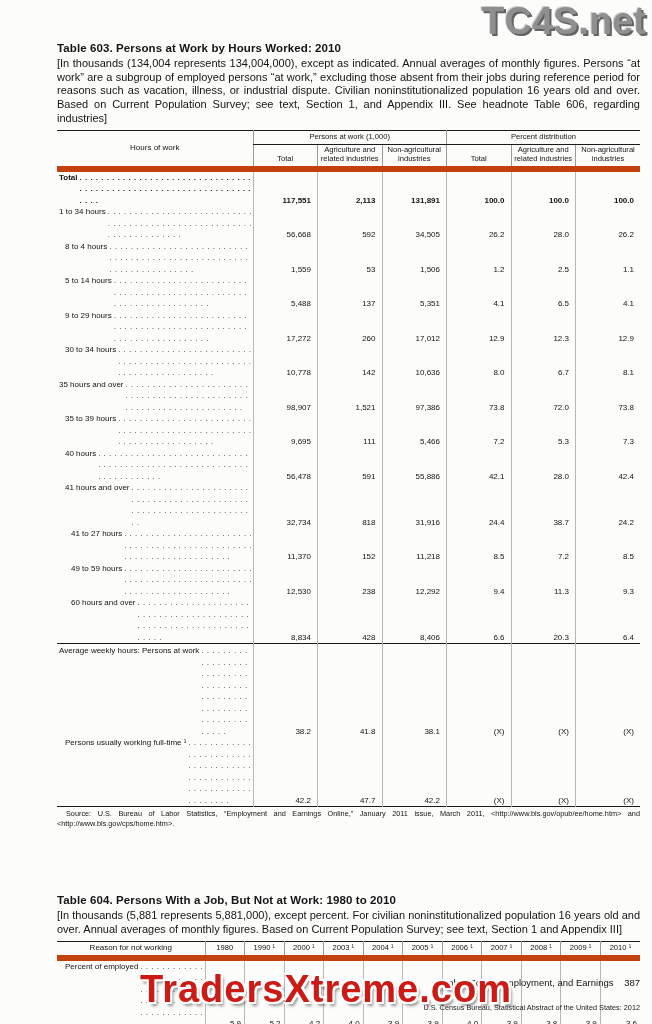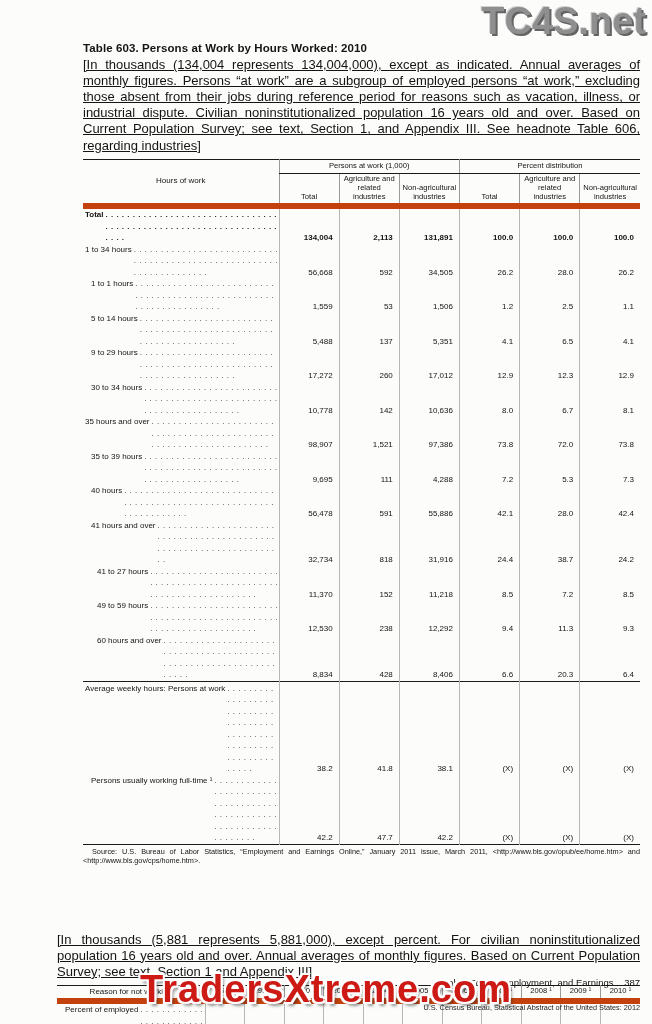--- a/index.html
+++ b/index.html
@@ -1,23 +1,23 @@
 <!DOCTYPE html>
 <html><head>
 <meta charset="utf-8">
 <style>
   html,body{margin:0;padding:0;}
   body{width:652px;height:1024px;background:#fcfcfb;font-family:"Liberation Sans",sans-serif;color:#141414;position:relative;overflow:hidden;}
   .page{position:absolute;inset:0;padding:42px 12px 0 57px;}
 
   .tbl-title{font-size:11.5px;font-weight:bold;margin:0 0 3px 0;letter-spacing:.1px;}
-  .intro{font-size:13px;line-height:1.24;text-align:justify;margin:0 0 5px 0;text-decoration:underline;}
+  .intro{font-size:11px;line-height:1.24;text-align:justify;margin:0 0 5px 0;}
   .fn{font-size:7.3px;line-height:1.28;margin:2px 0 0 0;text-indent:9px;text-align:justify;}
 
-  .sec603{margin-bottom:66px;margin-left:26px;}
+  .sec603{margin-bottom:66px;}
   .sec604{margin-bottom:44px;}
 
   .dtable{width:100%;border-collapse:collapse;table-layout:fixed;
           border-top:1.2px solid #1a1a1a;border-bottom:1.2px solid #1a1a1a;}
   .dtable thead th{font-weight:normal;font-size:7.6px;line-height:1.18;text-align:center;
           vertical-align:bottom;padding:1px 2px 2px;border-left:1px solid #9a9a9a;}
   .dtable thead th.stub-h{border-left:none;vertical-align:middle;font-size:8px;}
   .dtable thead th.grp{border-bottom:1px solid #1a1a1a;vertical-align:middle;padding:2px 16px;}
   .dtable thead th.stub-h,.dtable thead tr.sub th{border-bottom:6px solid #c2410c;}
 
@@ -84,21 +84,21 @@
         </tr>
       </thead>
       <tbody>
           <tr class="bold">
             <td class="stub ind0">
               <div class="stubwrap">
                 <span class="lbl">Total</span>
                 <span class="dots"></span>
               </div>
             </td>
-            <td class="num">134,004</td>
+            <td class="num">117,551</td>
             <td class="num">2,113</td>
             <td class="num">131,891</td>
             <td class="num">100.0</td>
             <td class="num">100.0</td>
             <td class="num">100.0</td>
           </tr>
           <tr>
             <td class="stub ind0">
               <div class="stubwrap">
                 <span class="lbl">1 to 34 hours</span>
@@ -108,21 +108,21 @@
             <td class="num">56,668</td>
             <td class="num">592</td>
             <td class="num">34,505</td>
             <td class="num">26.2</td>
             <td class="num">28.0</td>
             <td class="num">26.2</td>
           </tr>
           <tr>
             <td class="stub ind1">
               <div class="stubwrap">
-                <span class="lbl">1 to 1 hours</span>
+                <span class="lbl">8 to 4 hours</span>
                 <span class="dots"></span>
               </div>
             </td>
             <td class="num">1,559</td>
             <td class="num">53</td>
             <td class="num">1,506</td>
             <td class="num">1.2</td>
             <td class="num">2.5</td>
             <td class="num">1.1</td>
           </tr>
@@ -184,21 +184,21 @@
           </tr>
           <tr>
             <td class="stub ind1">
               <div class="stubwrap">
                 <span class="lbl">35 to 39 hours</span>
                 <span class="dots"></span>
               </div>
             </td>
             <td class="num">9,695</td>
             <td class="num">111</td>
-            <td class="num">4,288</td>
+            <td class="num">5,466</td>
             <td class="num">7.2</td>
             <td class="num">5.3</td>
             <td class="num">7.3</td>
           </tr>
           <tr>
             <td class="stub ind1">
               <div class="stubwrap">
                 <span class="lbl">40 hours</span>
                 <span class="dots"></span>
               </div>
@@ -293,20 +293,21 @@
             <td class="num">(X)</td>
             <td class="num">(X)</td>
             <td class="num">(X)</td>
           </tr>
         </tbody>
     </table>
     <p class="fn">Source: U.S. Bureau of Labor Statistics, “Employment and Earnings Online,” January 2011 issue, March 2011, &lt;http://www.bls.gov/opub/ee/home.htm&gt; and &lt;http://www.bls.gov/cps/home.htm&gt;.</p>
   </section>
 
   <section class="sec604">
+    <h2 class="tbl-title">Table 604. Persons With a Job, But Not at Work: 1980 to 2010</h2>
     <p class="intro">[In thousands (5,881 represents 5,881,000), except percent. For civilian noninstitutionalized population 16 years old and over. Annual averages of monthly figures. Based on Current Population Survey; see text, Section 1 and Appendix III]</p>
     <table class="dtable t604">
       <colgroup>
           <col style="width:148px">
           <col>
           <col>
           <col>
           <col>
           <col>
           <col>

